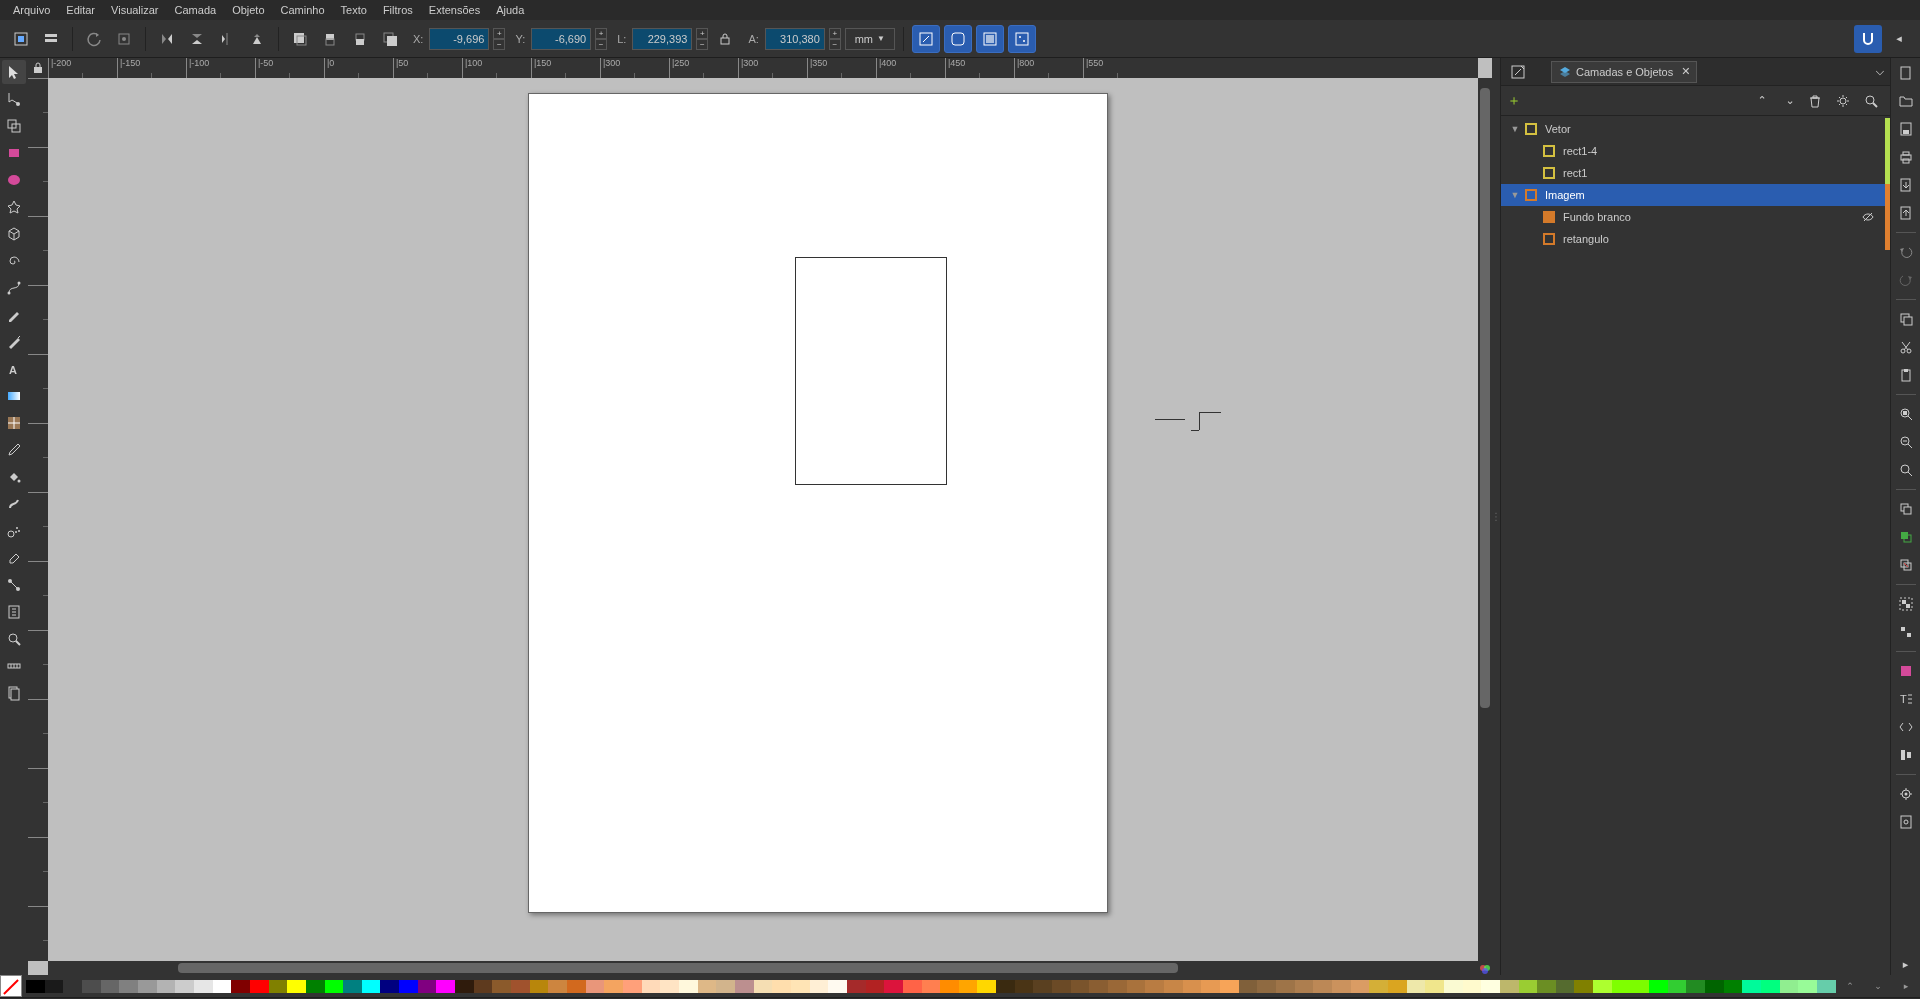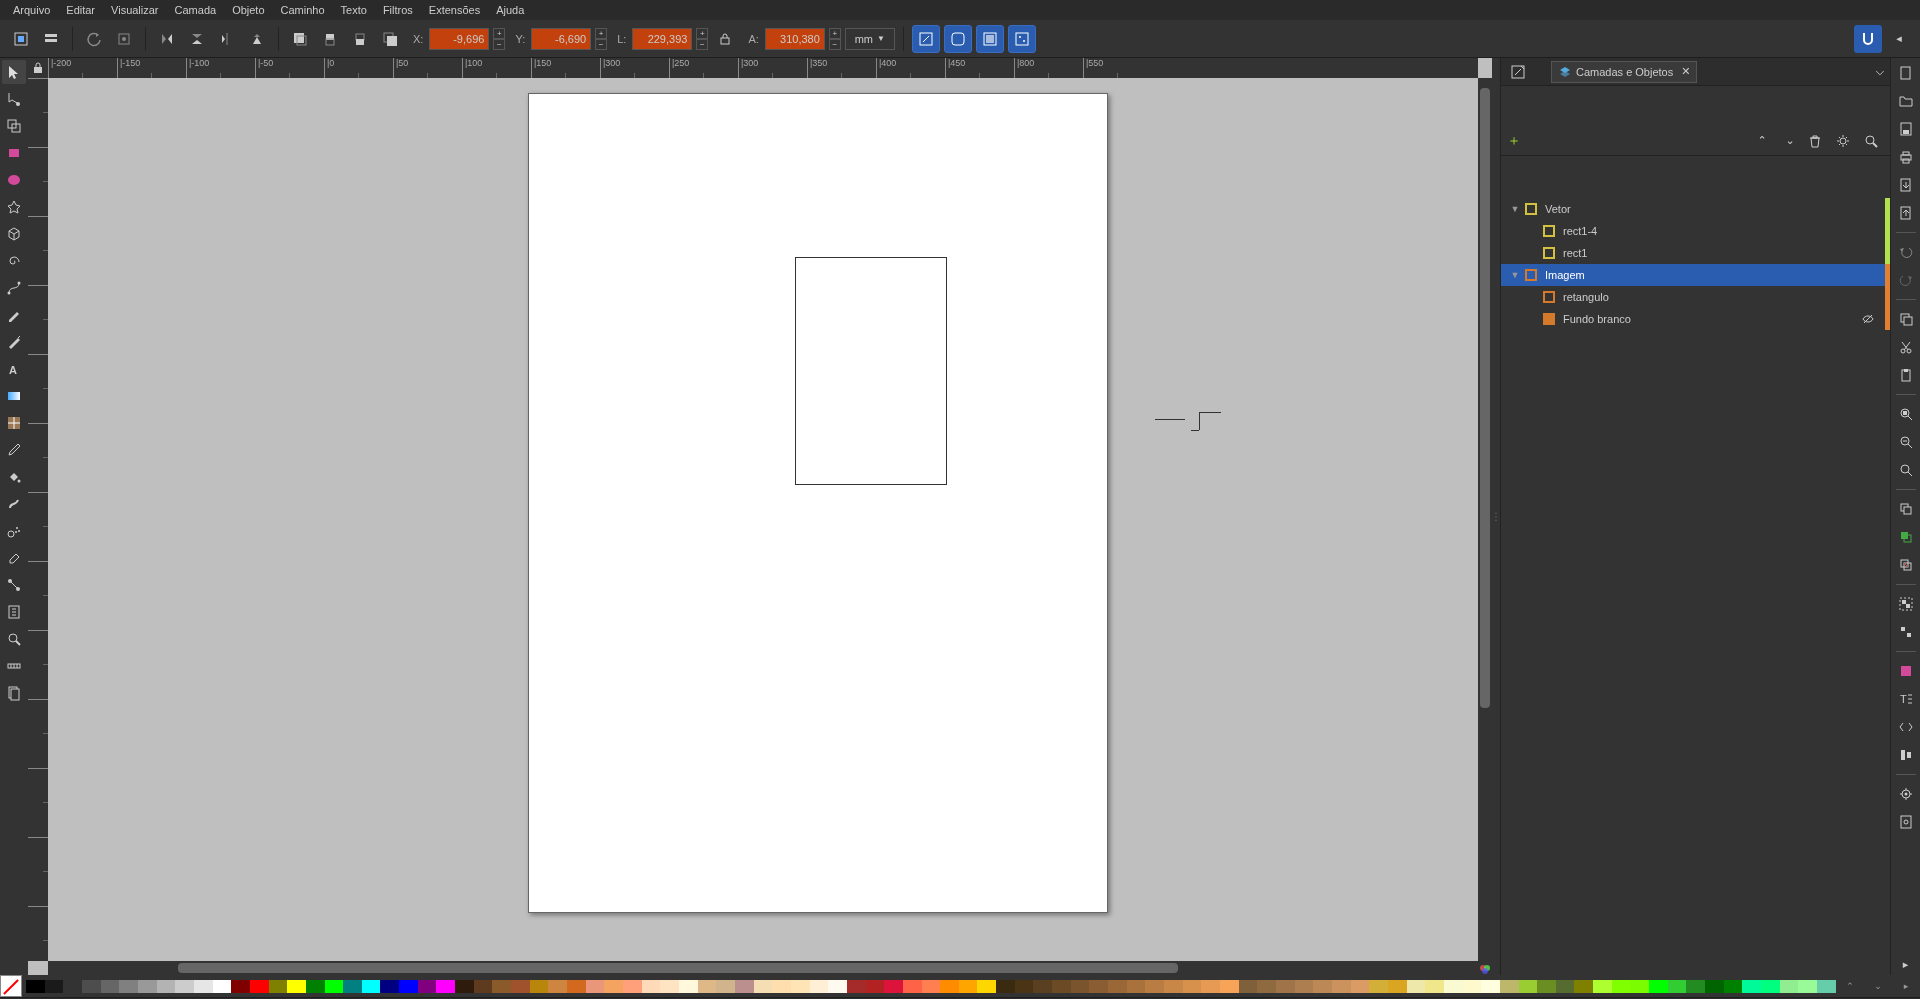--- a/index.html
+++ b/index.html
@@ -7,21 +7,21 @@
 
 
 .menubar { height: 20px; background: #2a2a2a; display: flex; align-items: center; padding: 0 5px; }
 .menubar span { padding: 3px 8px; cursor: default; }
 
 
 .toolbar { height: 38px; background: #333333; border-bottom: 1px solid #1e1e1e; display: flex; align-items: center; padding: 0 8px; gap: 4px; }
 .tb-btn { width: 26px; height: 26px; display: flex; align-items: center; justify-content: center; border-radius: 2px; }
 .tb-sep { width: 1px; height: 24px; background: #222; margin: 0 4px; }
 .tb-label { color: #aaa; margin-left: 6px; margin-right: 2px; }
-.tb-input { width: 60px; height: 22px; background: #c2410c; border: 1px solid #555; color: #ccc; padding: 0 4px; text-align: right; }
+.tb-input { width: 60px; height: 22px; background: #0c4a6e; border: 1px solid #555; color: #ccc; padding: 0 4px; text-align: right; }
 .tb-spin { width: 12px; display: flex; flex-direction: column; }
 .tb-spin span { height: 11px; line-height: 9px; text-align: center; background: #333; border: 1px solid #555; font-size: 8px; }
 .tb-unit { width: 50px; height: 22px; background: #333; border: 1px solid #555; display: flex; align-items: center; justify-content: center; gap: 4px; }
 .tb-snap { width: 28px; height: 28px; background: #2a5db0; border: 1px solid #3a6dc0; display: flex; align-items: center; justify-content: center; border-radius: 3px; }
 .tb-spacer { flex: 1; }
 .tb-right-btn { width: 28px; height: 28px; background: #2a5db0; border-radius: 3px; display: flex; align-items: center; justify-content: center; }
 
 
 .main { display: flex; height: 917px; }
 
@@ -55,21 +55,21 @@
 .hscroll { position: absolute; left: 20px; right: 14px; bottom: 0; height: 14px; background: #333; }
 .hscroll .thumb { position: absolute; top: 2px; bottom: 2px; left: 130px; width: 1000px; background: #666; border-radius: 4px; }
 .scroll-corner { position: absolute; right: 0; bottom: 0; width: 14px; height: 14px; background: #333; display:flex; align-items:center; justify-content:center; }
 
 
 .dock-strip { width: 8px; background: #333; display:flex; align-items:center; justify-content:center; }
 .dock-strip span { color:#666; font-size:10px; }
 
 
 .panel { width: 420px; background: #333; display: flex; }
-.panel-main { flex: 1; display: flex; flex-direction: column; border-left: 1px solid #222; gap: 40px; }
+.panel-main { flex: 1; display: flex; flex-direction: column; border-left: 1px solid #222; }
 .panel-tabs { height: 28px; display: flex; align-items: center; background: #2d2d2d; border-bottom: 1px solid #222; padding-left: 4px; }
 .panel-tab-btn { width: 26px; height: 22px; display: flex; align-items: center; justify-content: center; }
 .panel-tab { height: 22px; background: #3a3a3a; border: 1px solid #555; display: flex; align-items: center; padding: 0 6px; gap: 4px; margin-left: 20px; }
 .panel-tab .close { margin-left: 4px; }
 .panel-tabs .spacer { flex: 1; }
 .panel-tabs .chev { padding: 0 6px; }
 
 .panel-toolbar { height: 30px; display: flex; align-items: center; padding: 0 6px; gap: 8px; border-bottom: 1px solid #222; }
 .panel-toolbar .add { color: #9acd32; font-size: 14px; }
 .panel-toolbar .sp { flex: 1; }
@@ -560,35 +560,35 @@
           <div class="layer-row selected">
             <div class="indent0"></div>
             <div class="toggle">▼</div>
             <div class="sq orange"></div>
             <div class="name">Imagem</div>
             <div class="stripe orange"></div>
           </div>
           <div class="layer-row">
             <div class="indent1"></div>
             <div class="toggle"></div>
-            <div class="sq orange"></div>
-            <div class="name">retangulo</div>
-            <div class="stripe orange"></div>
-          </div>
-          <div class="layer-row">
-            <div class="indent1"></div>
-            <div class="toggle"></div>
             <div class="sq orange-fill"></div>
             <div class="name">Fundo branco</div>
             <div class="vis">
               <svg width="14" height="14">
                 <path d="M2 7 C4 3 10 3 12 7 C10 11 4 11 2 7" fill="none" stroke="#ccc"></path>
                 <path d="M3 11 L11 3" stroke="#ccc"></path>
               </svg>
             </div>
+            <div class="stripe orange"></div>
+          </div>
+          <div class="layer-row">
+            <div class="indent1"></div>
+            <div class="toggle"></div>
+            <div class="sq orange"></div>
+            <div class="name">retangulo</div>
             <div class="stripe orange"></div>
           </div>
         </div>
     </div>
     <div class="cmd-strip">
       <div class="cmd">
           <svg width="16" height="16">
             <rect x="3" y="2" width="9" height="12" fill="none" stroke="#ccc"></rect>
           </svg>
         </div>

